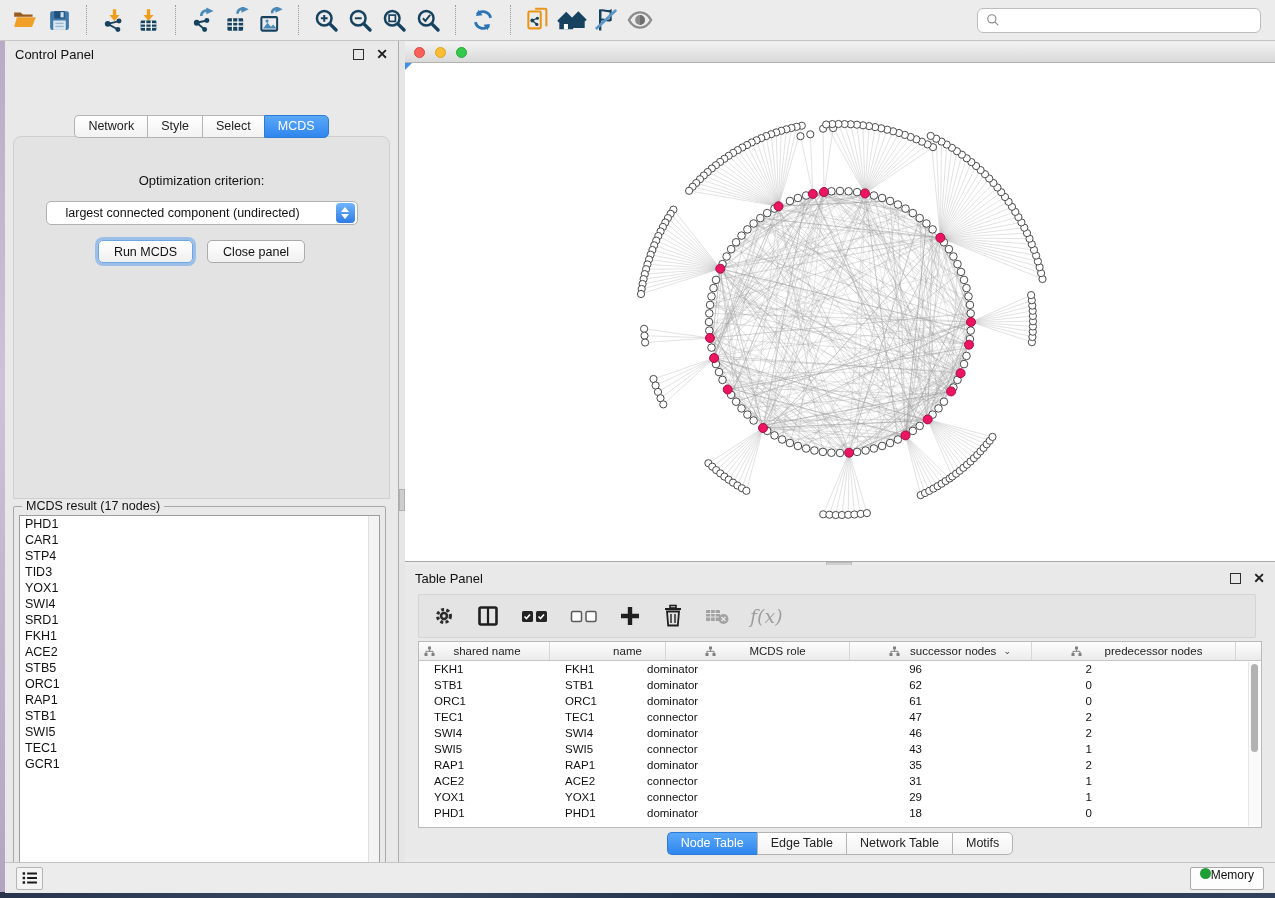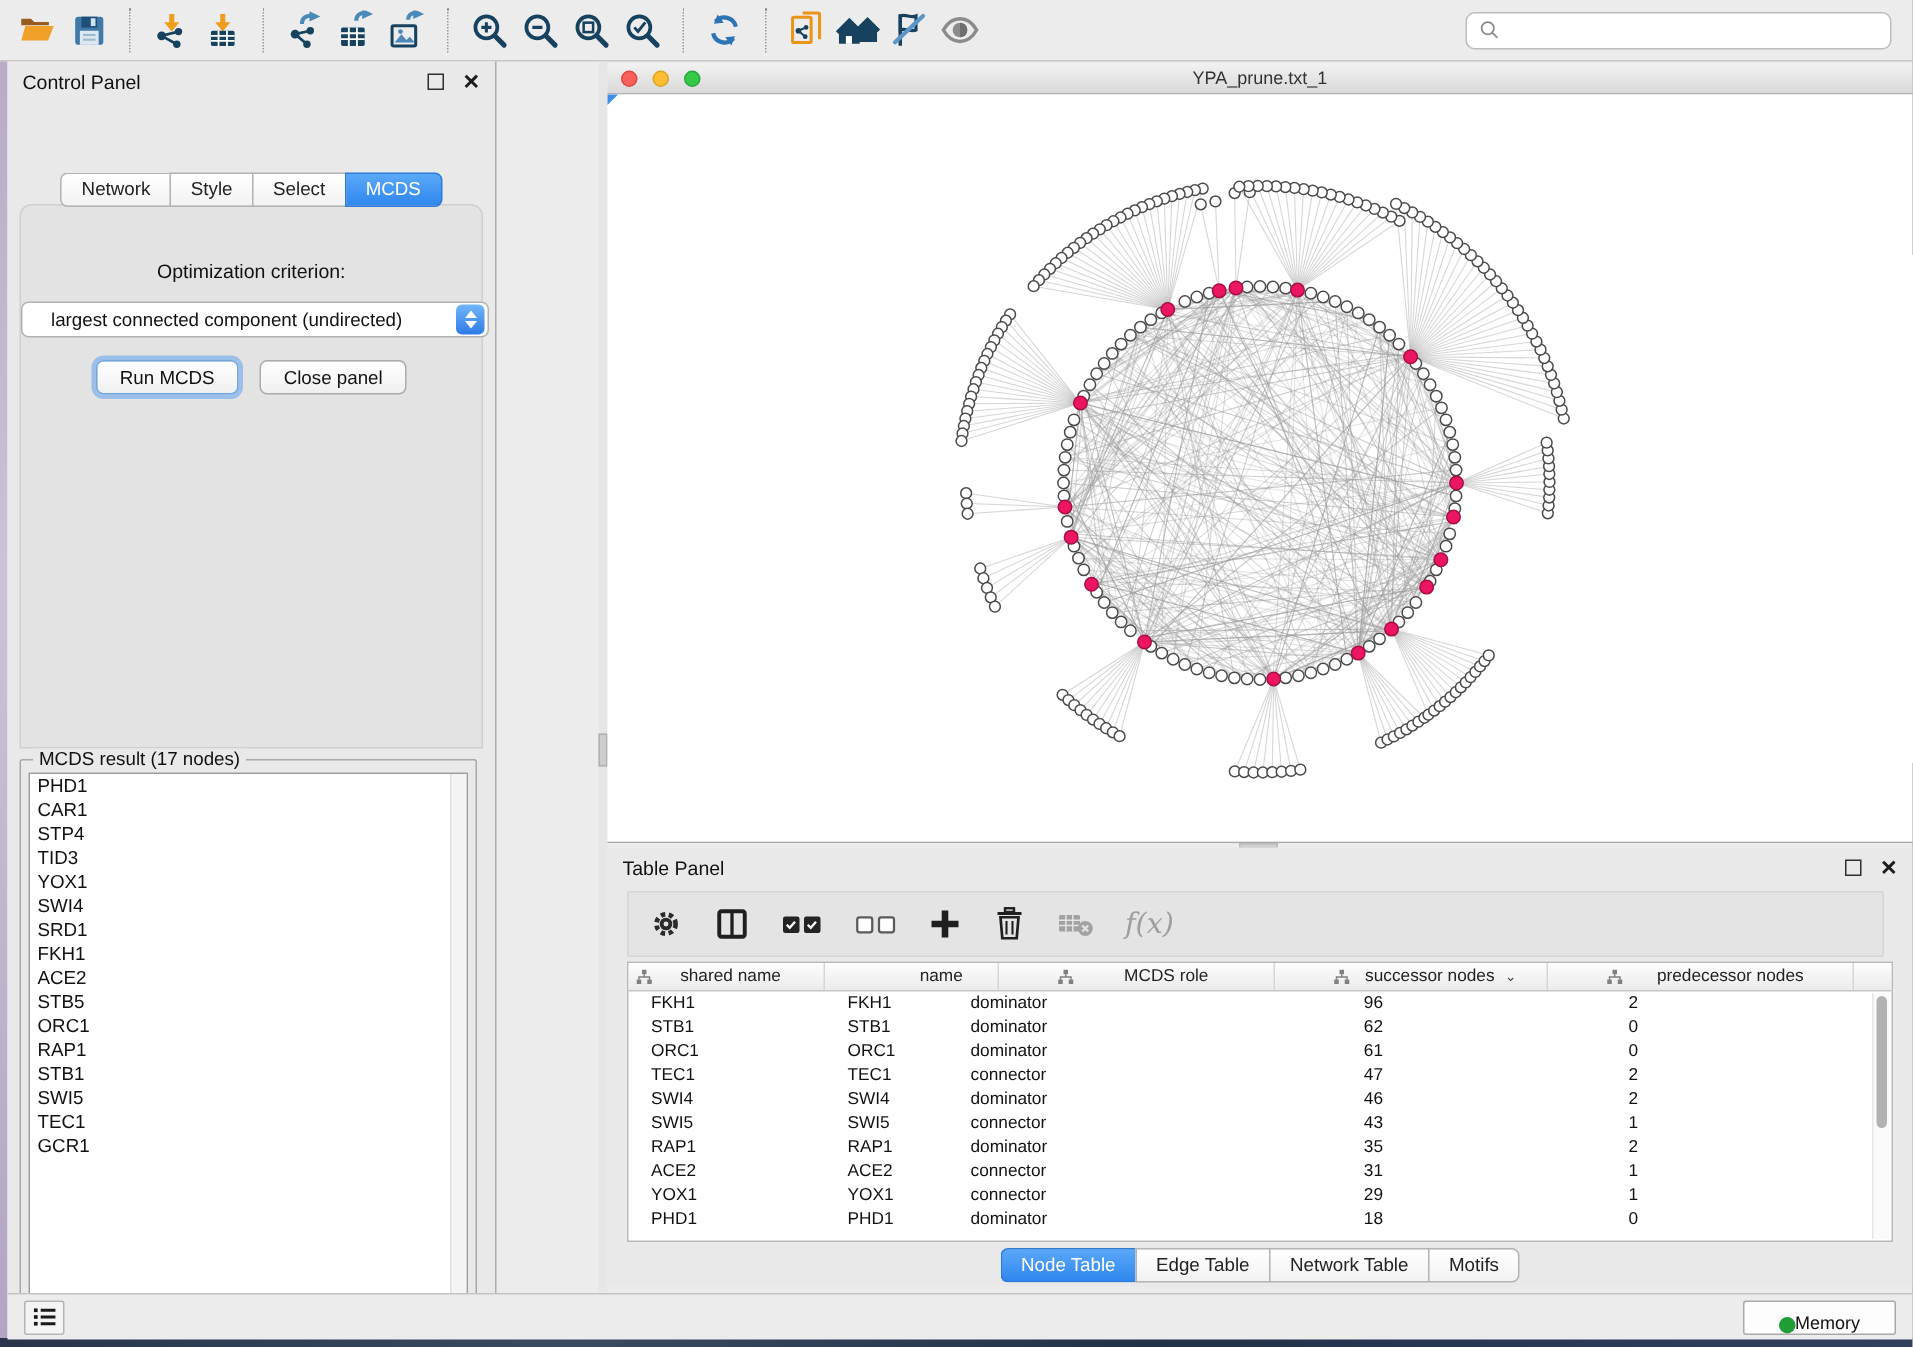--- a/index.html
+++ b/index.html
@@ -11,21 +11,21 @@
   .desk-bottom { position:absolute; left:0; right:0; bottom:0; height:6px; background:linear-gradient(90deg,#27344c,#3a4a63 30%,#22304a 60%,#31415c); }
 
   
   .toolbar { position:absolute; left:0; top:0; right:0; height:41px; background:#ececec; border-bottom:1px solid #c6c6c6; display:flex; align-items:center; padding-left:8px; }
   .tb-btn { width:34px; height:34px; display:flex; align-items:center; justify-content:center; border-radius:4px; cursor:default; }
   .tb-sep { width:1px; height:30px; border-left:1px dotted #9a9a9a; margin:0 10px; }
   .search-wrap { margin-left:auto; margin-right:14px; width:284px; height:25px; background:#fff; border:1px solid #bdbdbd; border-radius:6px; display:flex; align-items:center; padding:0 8px; }
   .search-wrap input { border:none; outline:none; flex:1; font:12px "Liberation Sans",sans-serif; margin-left:6px; background:transparent; }
 
   
-  .control-panel { position:absolute; left:5px; top:41px; width:326px; bottom:36px; background:#e9e9e9; border-right:1px solid #adadad; }
+  .control-panel { position:absolute; left:5px; top:41px; width:394px; bottom:36px; background:#e9e9e9; border-right:1px solid #adadad; }
   .panel-header { height:27px; display:flex; align-items:center; padding:0 10px; }
   .panel-title { font-size:13px; color:#111; }
   .panel-header .spacer { flex:1; }
   .float-ico { width:11px; height:11px; border:1.6px solid #2e2e2e; margin-right:12px; }
   .close-ico { font-size:14px; font-weight:bold; color:#1c1c1c; line-height:11px; }
   .cp-tabs { position:absolute; left:0; right:0; top:74px; display:flex; justify-content:center; z-index:2; }
   .tab-seg { padding:3px 13px 4px; font-size:12.5px; color:#222; background:linear-gradient(180deg,#ffffff,#f2f2f2); border:1px solid #b4b4b4; border-right:none; }
   .tab-seg:first-child { border-radius:5px 0 0 5px; }
   .tab-seg:last-child { border-radius:0 5px 5px 0; border-right:1px solid #b4b4b4; }
   .tab-seg.active { background:linear-gradient(180deg,#5aa8f8,#2f86ee); color:#fff; border-color:#2d7ad8; }
@@ -74,21 +74,21 @@
   .t-row { display:grid; grid-template-columns:131px 82px 150px 148px 170px 1fr; height:16px; }
   .t-cell { font-size:11.5px; color:#111; line-height:16px; padding-left:15px; overflow:hidden; white-space:nowrap; }
   .t-cell.num { text-align:right; padding-right:8px; }
   .t-scroll { position:absolute; right:1px; top:20px; bottom:1px; width:12px; background:#fafafa; border-left:1px solid #e6e6e6; }
   .t-thumb { position:absolute; left:2px; right:2px; top:2px; height:88px; background:#b2b2b2; border-radius:5px; }
   .tp-tabs { position:absolute; left:0; right:0; bottom:3px; display:flex; justify-content:center; }
 
   
   .status-bar { position:absolute; left:5px; right:0; bottom:5px; height:31px; background:#ececec; border-top:1px solid #c4c4c4; display:flex; align-items:center; padding:0 11px; }
   .menu-btn { width:27px; height:23px; background:#f4f4f4; border:1px solid #b5b5b5; border-radius:2px; display:flex; align-items:center; justify-content:center; }
-  .memory-btn { margin-left:auto; height:23px; background:#fdfdfd; border:1px solid #a9a9a9; border-radius:2px; display:flex; align-items:flex-end; gap:0; padding:0 23px; }
+  .memory-btn { margin-left:auto; height:23px; background:#fdfdfd; border:1px solid #a9a9a9; border-radius:2px; display:flex; align-items:flex-start; gap:0; padding:0 9px; }
   .memory-dot { width:11px; height:11px; border-radius:50%; background:#1f9e35; }
   .memory-label { font-size:12px; color:#111; }
 </style>
 </head>
 <body>
 
 <div class="app">
 
   <div class="toolbar">
     <div class="tb-btn">
@@ -290,21 +290,20 @@
   </div>
   <div class="v-splitter">
       <div class="grip"></div>
     </div>
 
   <div class="network-window">
     <div class="net-titlebar">
       <span class="traffic t-red"></span>
       <span class="traffic t-yellow"></span>
       <span class="traffic t-green"></span>
-      <span class="net-title">YPA_prune.txt_1</span>
     </div>
     <div class="net-canvas">
       <svg id="graph-svg" width="870" height="499" viewBox="0 0 870 499">
           <g>
             <line x1="373.5" y1="143.3" x2="485.1" y2="138.0" stroke="#9c9c9c" stroke-width="0.7" stroke-opacity="0.4931415976723656"></line>
             <line x1="373.5" y1="143.3" x2="348.6" y2="357.5" stroke="#9c9c9c" stroke-width="0.7" stroke-opacity="0.3792323846835643"></line>
             <line x1="373.5" y1="143.3" x2="342.4" y2="166.4" stroke="#9c9c9c" stroke-width="0.7" stroke-opacity="0.4079687946476042"></line>
             <line x1="373.5" y1="143.3" x2="308.5" y2="292.9" stroke="#9c9c9c" stroke-width="0.7" stroke-opacity="0.4132014904404059"></line>
             <line x1="373.5" y1="143.3" x2="308.5" y2="292.9" stroke="#9c9c9c" stroke-width="0.7" stroke-opacity="0.4481631271773949"></line>
             <line x1="373.5" y1="143.3" x2="485.1" y2="138.0" stroke="#9c9c9c" stroke-width="0.7" stroke-opacity="0.3865386105608195"></line>

